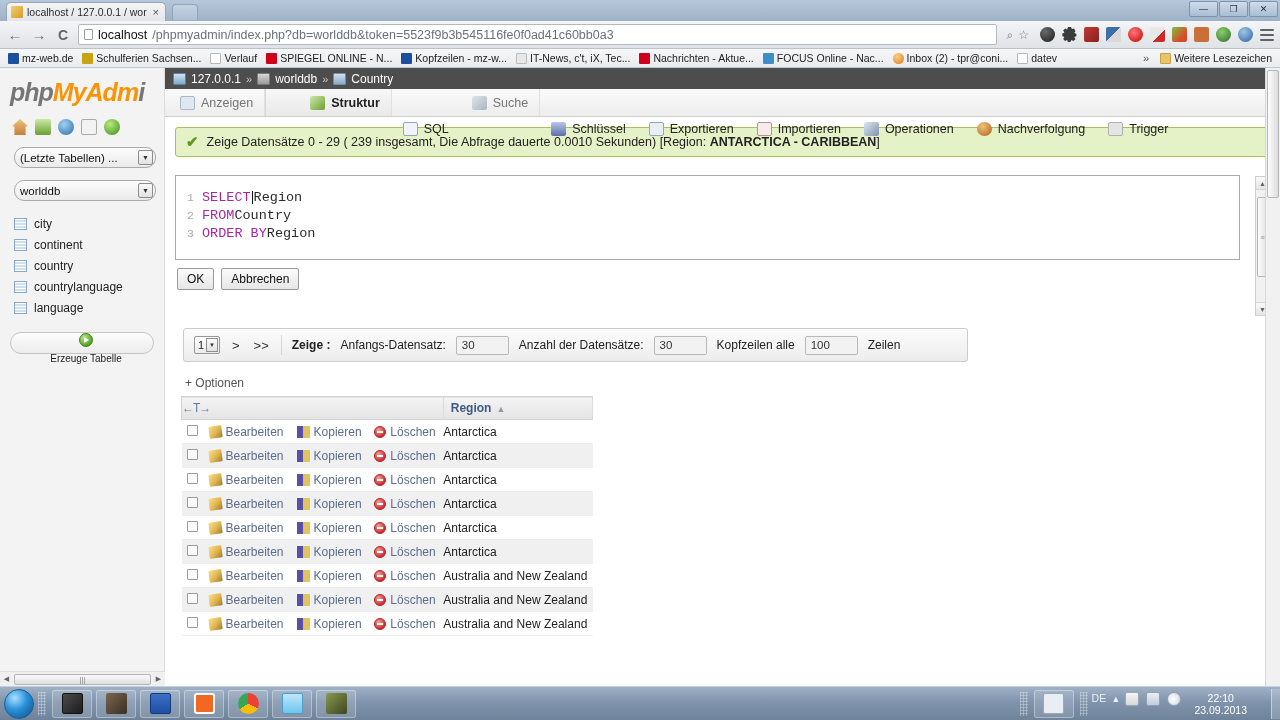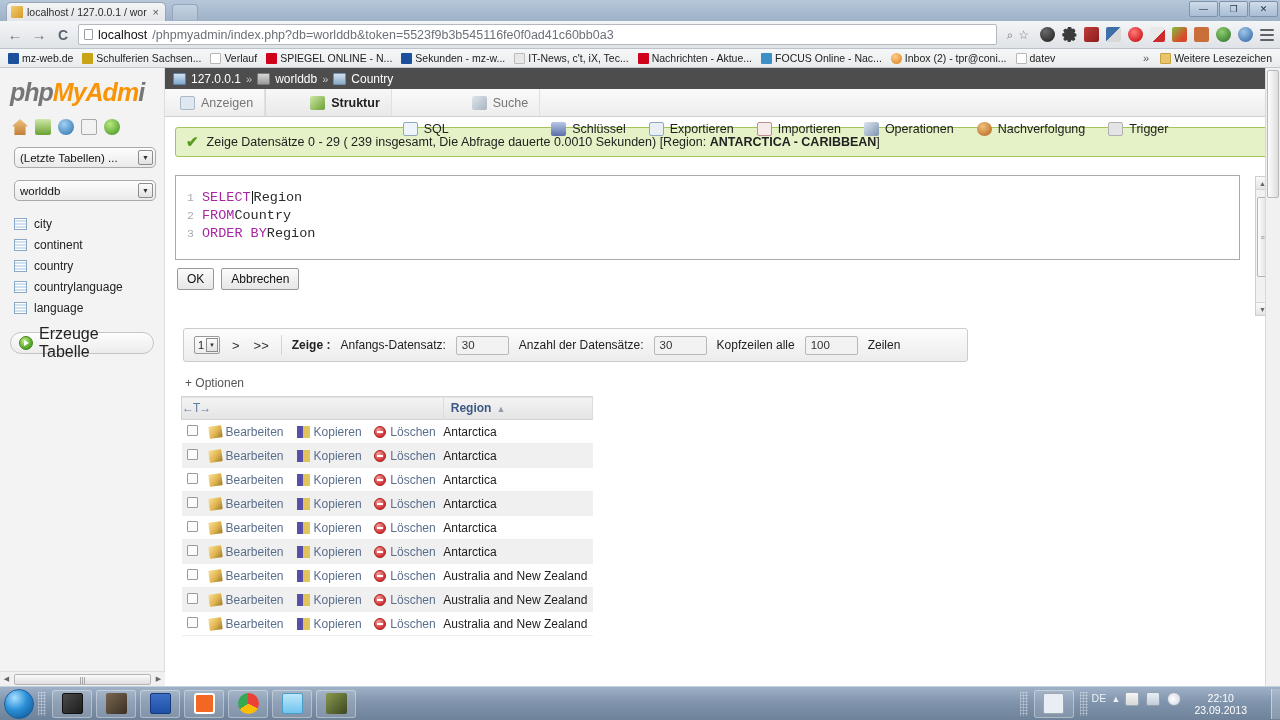--- a/index.html
+++ b/index.html
@@ -106,21 +106,21 @@
     letter-spacing: -1px; white-space: nowrap; overflow: hidden;
   }
   .pma-logo .p1 { color: #767676; }
   .pma-logo .p2 { color: #f89406; }
   .pma-logo .p3 { color: #767676; }
   .navi-icons { display: flex; gap: 7px; padding: 6px 0 0 12px; align-items:center;}
   .nico { width: 16px; height: 16px; border-radius: 2px; display:inline-block;}
   .navi-sel {
     margin: 12px 8px 0 14px; height: 21px;
     background: linear-gradient(to bottom,#fdfdfd,#eaeaea);
-    border: 1px solid #a9a9a9; border-radius: 5px;
+    border: 1px solid #a9a9a9; border-radius: 10px;
     display: flex; align-items: center; padding-left: 5px;
     font-size: 11.5px; color: #111; position: relative;
   }
   .navi-sel .arrowbox {
     position: absolute; right: 2px; top: 2px; width: 15px; height: 15px;
     background: linear-gradient(to bottom,#fbfbfb,#e2e2e2);
     border: 1px solid #8d8d8d; border-radius: 2px;
     display:flex;align-items:center;justify-content:center;
     font-size: 7px; color: #333;
   }
@@ -129,21 +129,21 @@
   .tbl-ico {
     width: 13px; height: 12px; flex:none;
     background: #dce9f5; border: 1px solid #8ba9c6;
     background-image: repeating-linear-gradient(to bottom,#fff 0 1px,#cfe0ef 1px 3px);
   }
   .create-table {
     margin: 14px 10px 0 10px; height: 22px;
     border: 1px solid #c5c5c5; border-radius: 11px;
     background: linear-gradient(to bottom,#fdfdfd,#ececec);
     display:flex; align-items:center; gap:6px; padding-left: 8px;
-    font-size: 16px; color: #222;
+    font-size: 10px; color: #222; flex-direction: column;
   }
   .green-circle {
     width: 14px;height:14px;border-radius:50%;flex:none;
     background: radial-gradient(circle at 35% 30%, #b8ea84, #4b9f1e 75%);
     border: 1px solid #3e8416;
     position: relative;
   }
   .green-circle::after{content:"";position:absolute;left:4px;top:3px;width:0;height:0;
     border-left:5px solid #fff;border-top:3.5px solid transparent;border-bottom:3.5px solid transparent;}
   .navi-scroll {
@@ -401,21 +401,21 @@
     <div class="bm">
       <span class="bm-ico" style="background:#fff;border:1px solid #b7b7b7"></span>
       <span class="bm-label">Verlauf</span>
     </div>
     <div class="bm">
       <span class="bm-ico" style="background:#d0021b"></span>
       <span class="bm-label">SPIEGEL ONLINE - N...</span>
     </div>
     <div class="bm">
       <span class="bm-ico" style="background:#1c4f9c"></span>
-      <span class="bm-label">Sekunden - mz-w...</span>
+      <span class="bm-label">Kopfzeilen - mz-w...</span>
     </div>
     <div class="bm">
       <span class="bm-ico" style="background:#e8e8e8;border:1px solid #bbb"></span>
       <span class="bm-label">IT-News, c't, iX, Tec...</span>
     </div>
     <div class="bm">
       <span class="bm-ico" style="background:#d0021b"></span>
       <span class="bm-label">Nachrichten - Aktue...</span>
     </div>
     <div class="bm">

